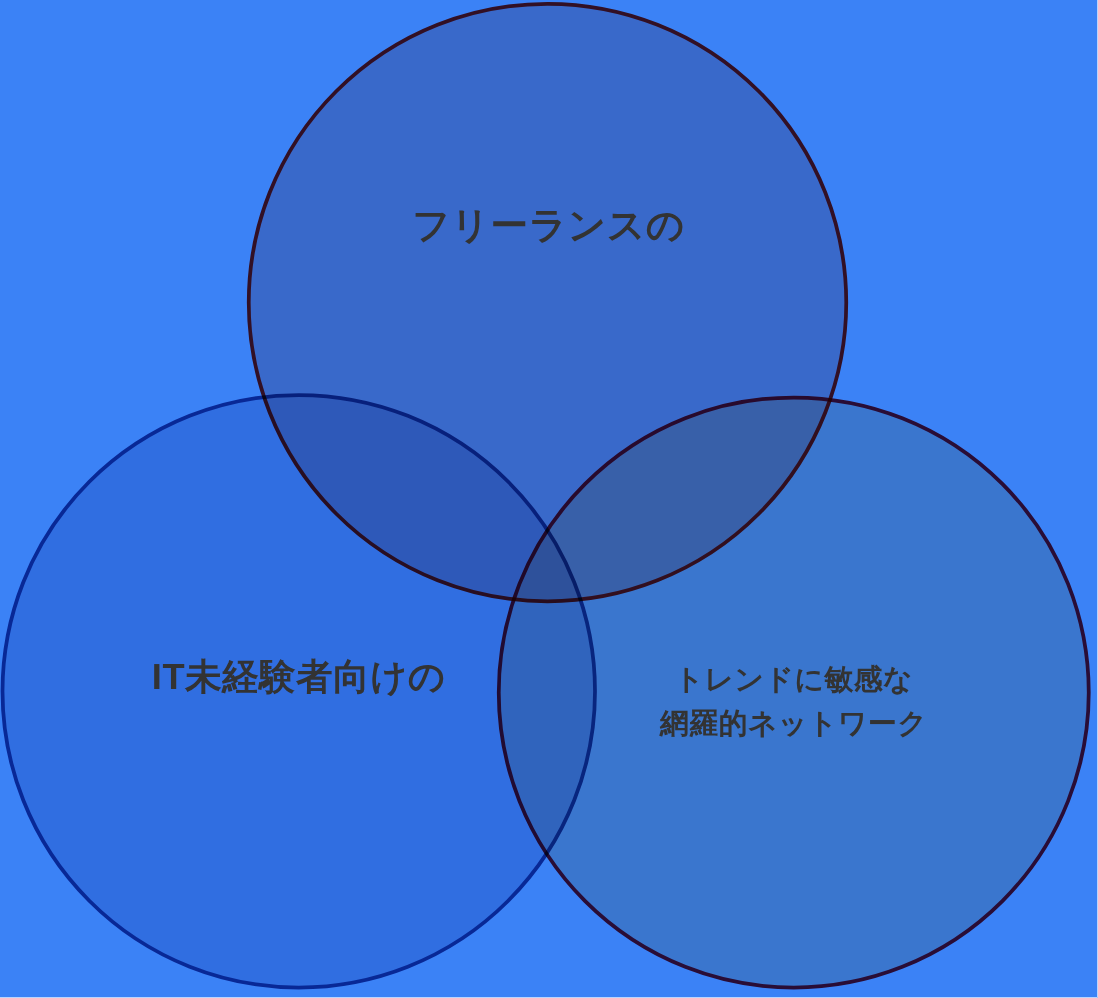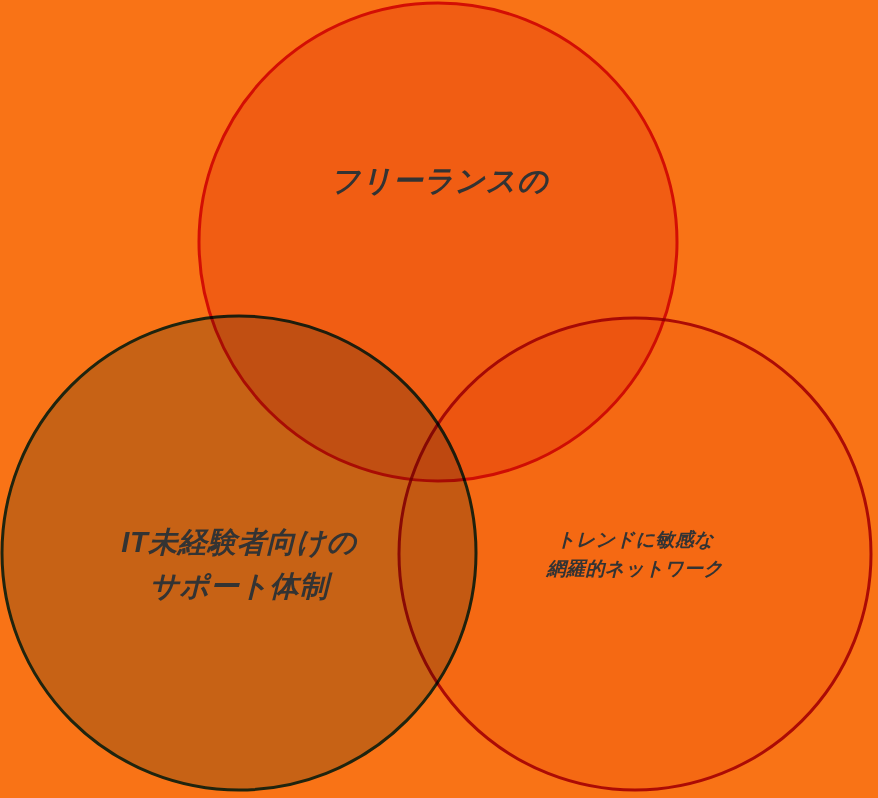--- a/index.html
+++ b/index.html
@@ -50,43 +50,42 @@
   #label-left {
     left: 0;
     width: 478px;
     top: 520px;
     font-size: 29px;
   }
   #label-right {
     left: 398px;
     width: 474px;
     top: 526px;
-    font-size: 19px;
+    font-size: 23px;
   }
 </style>
 </head>
 <body>
 
-<div id="venn-root" style="background: #f97316; font-style: italic;">
+<div id="venn-root" style="background: #3b82f6;">
 
   <svg id="venn-svg" viewBox="0 0 878 798" xmlns="http://www.w3.org/2000/svg">
     <g style="mix-blend-mode:normal">
       <circle id="circle-top" cx="438" cy="242" r="239" style="mix-blend-mode:multiply" stroke-width="3" fill="#f7ced2" stroke="#d81f26"></circle>
       <circle id="circle-left" cx="239" cy="553" r="237" style="mix-blend-mode:multiply" stroke-width="3" fill="#ccd8ea" stroke="#1f4e9c"></circle>
       <circle id="circle-right" cx="635" cy="554" r="236" style="mix-blend-mode:multiply" stroke-width="3" fill="#fbe8d6" stroke="#b01838"></circle>
     </g>
   </svg>
 
   <div class="venn-label" id="label-top" style="color: rgb(51, 51, 51);">
     <span class="line">フリーランスの</span>
   </div>
 
   <div class="venn-label" id="label-left" style="color: rgb(51, 51, 51);">
     <span class="line">IT未経験者向けの</span>
-    <span class="line">サポート体制</span>
   </div>
 
   <div class="venn-label" id="label-right" style="color: rgb(51, 51, 51);">
     <span class="line">トレンドに敏感な</span>
     <span class="line">網羅的ネットワーク</span>
   </div>
 
 </div>
 
 </body></html>

